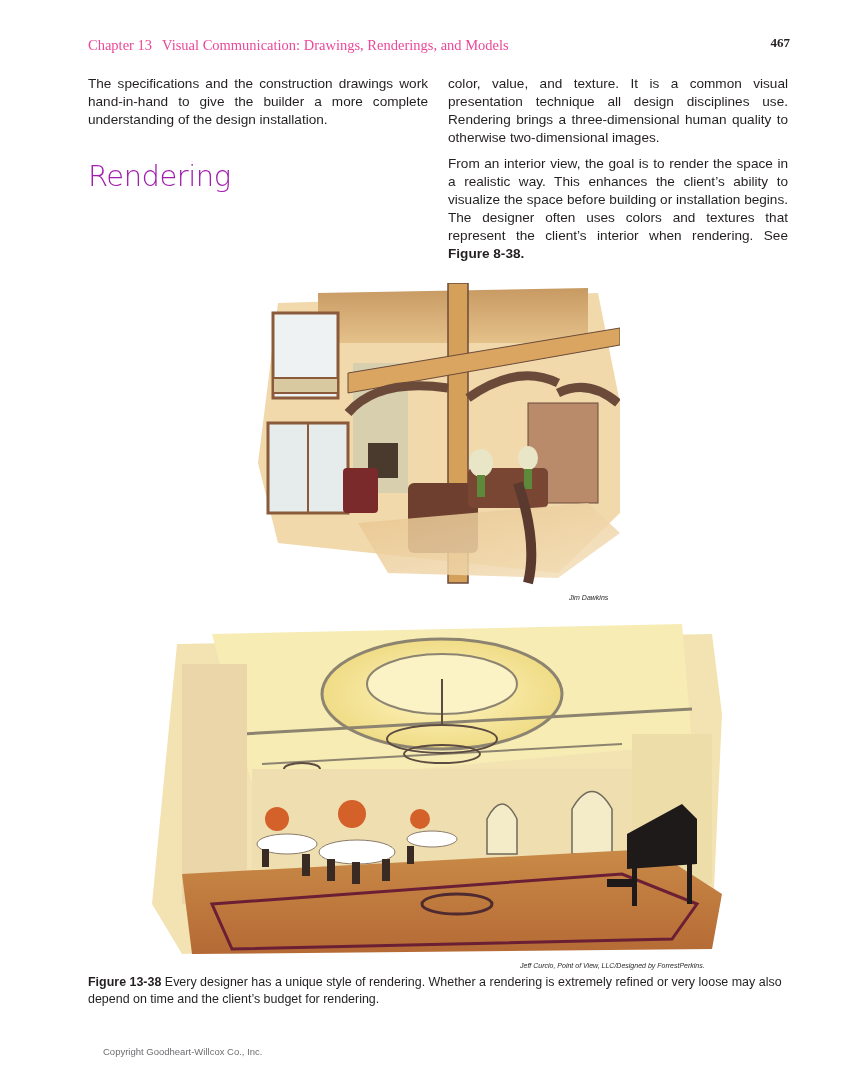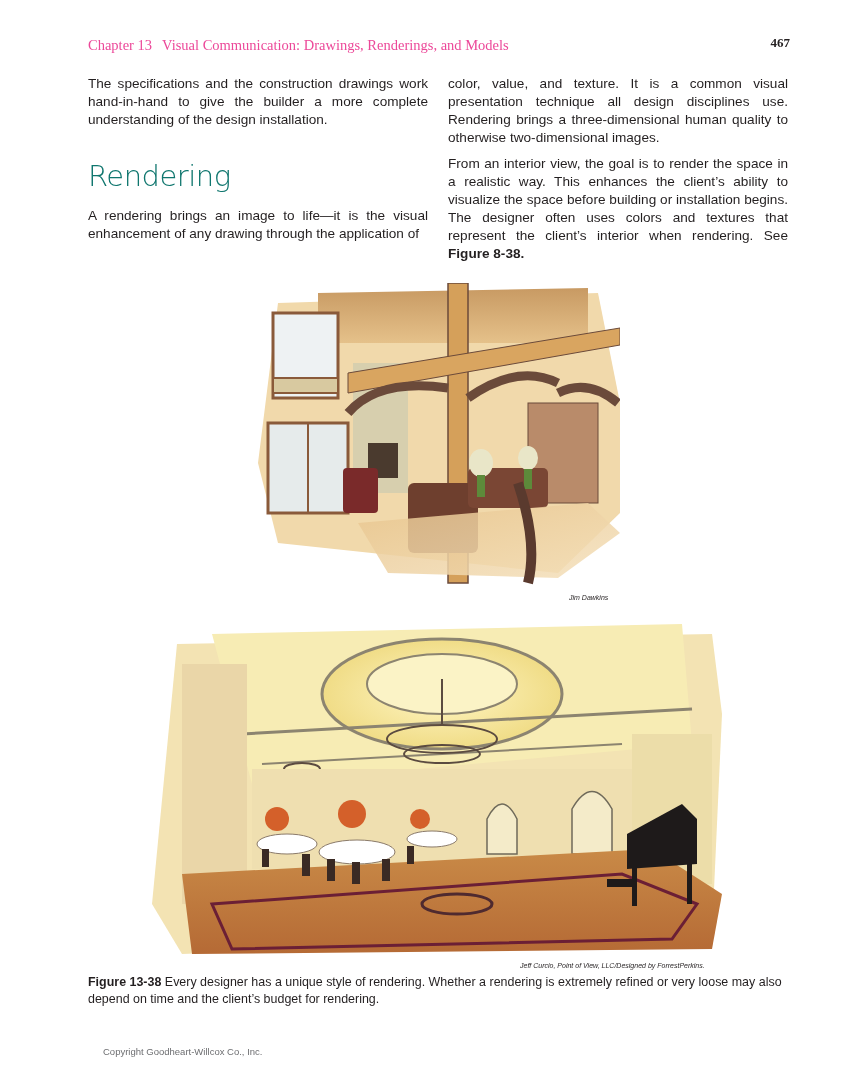--- a/index.html
+++ b/index.html
@@ -5,21 +5,21 @@
   html, body { margin:0; padding:0; background:#ffffff; }
   body { width:849px; height:1087px; position:relative; overflow:hidden; color:#231f20; }
   .running-head { position:absolute; left:88px; top:35px; width:702px; height:22px; }
   .running-head .chap { position:absolute; left:0; top:2px; font-family:"Liberation Serif", serif; font-size:14.5px; color:#ec4899; }
   .running-head .chap .num { margin-right:10px; }
   .running-head .pg { position:absolute; right:0; top:0; font-family:Liberation Serif, serif; font-weight:bold; font-size:13px;margin-left:36px; }
   .col { position:absolute; font-family:"Liberation Sans", sans-serif; font-size:13.6px; line-height:18px; text-align:justify; color:#231f20; }
   .col p { margin:0 0 8px 0; }
   .col-left { left:88px; top:75px; width:340px; }
   .col-right { left:448px; top:75px; width:340px; }
-  .heading { font-family:"DejaVu Sans", sans-serif; font-weight:200; font-size:29px; letter-spacing:-0.5px; margin:30px 0 14px 0 !important; line-height:34px; color:#0f766e; text-align:left !important; }
+  .heading { font-family:"DejaVu Sans", sans-serif; font-weight:200; font-size:29px; letter-spacing:-0.5px; margin:30px 0 14px 0 !important; line-height:34px; color:#a21caf; text-align:left !important; }
   .fig { position:absolute; overflow:hidden; }
   .fig svg { display:block; }
   .fig1 { left:258px; top:283px; width:362px; height:305px; }
   .fig2 { left:152px; top:604px; width:570px; height:356px; }
   .credit { position:absolute; font-family:"Liberation Sans", sans-serif; font-style:italic; font-size:7px; color:#231f20; }
   .credit1 { left:569px; top:594px; }
   .credit2 { left:520px; top:962px; }
   .caption { position:absolute; left:88px; top:973px; width:700px; font-family:"Liberation Sans", sans-serif; font-size:13.4px; line-height:17px; color:#231f20; transform:scaleX(0.93); transform-origin:left top; width:752px; }
   .caption b { font-weight:bold; }
   .copyright { position:absolute; left:88px; top:1046px; font-family:"Liberation Sans", sans-serif; font-size:9.5px; color:#6d6e71;margin-left:15px; }
@@ -28,21 +28,20 @@
 <body>
 
 <div class="running-head">
   <span class="chap"><span class="num">Chapter 13</span><span>Visual Communication: Drawings, Renderings, and Models</span></span>
   <span class="pg">467</span>
 </div>
 
 <div class="col col-left">
   <p>The specifications and the construction drawings work hand-in-hand to give the builder a more complete understanding of the design installation.</p>
   <p class="heading">Rendering</p>
-  <p>A rendering brings an image to life—it is the visual enhancement of any drawing through the application of</p>
 </div>
 
 <div class="col col-right">
   <p>color, value, and texture. It is a common visual presentation technique all design disciplines use. Rendering brings a three-dimensional human quality to otherwise two-dimensional images.</p>
   <p><span>From an interior view, the goal is to render the space in a realistic way. This enhances the client’s ability to visualize the space before building or installation begins. The designer often uses colors and textures that represent the client’s interior when rendering. See </span><b>Figure 8-38.</b></p>
 </div>
 
 <div class="fig fig1">
   <svg width="362" height="305" viewBox="0 0 362 305">
     <defs>

